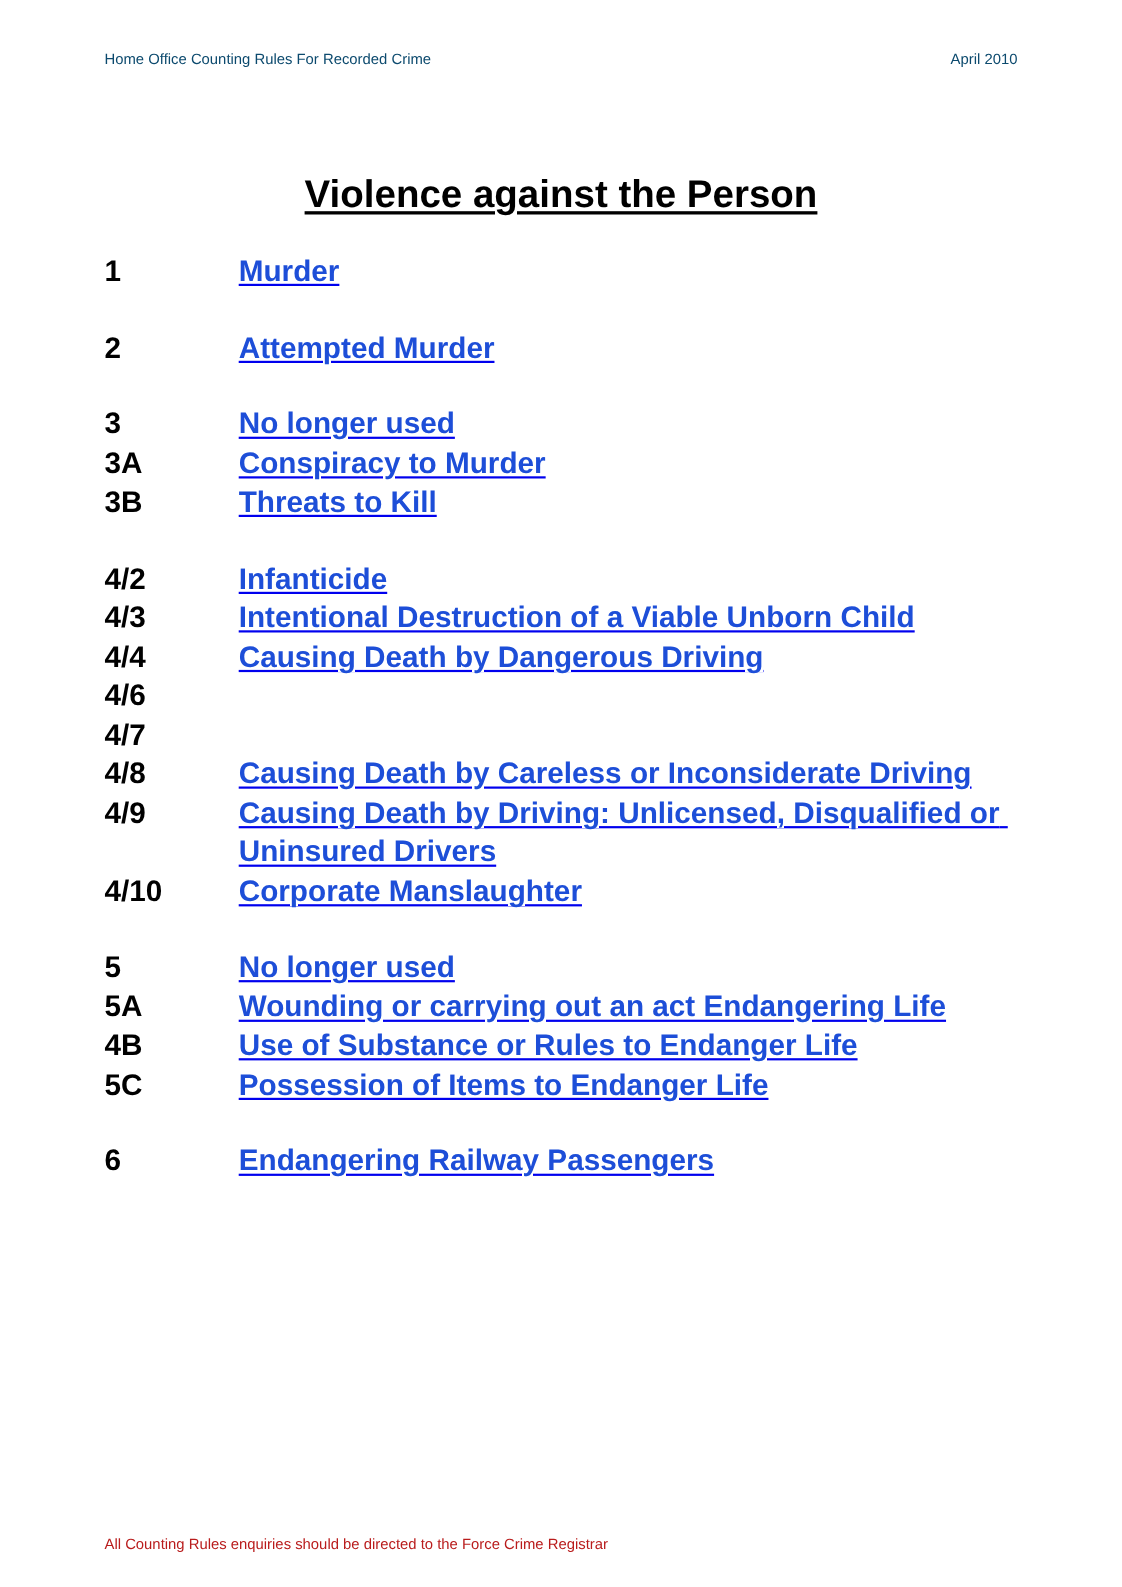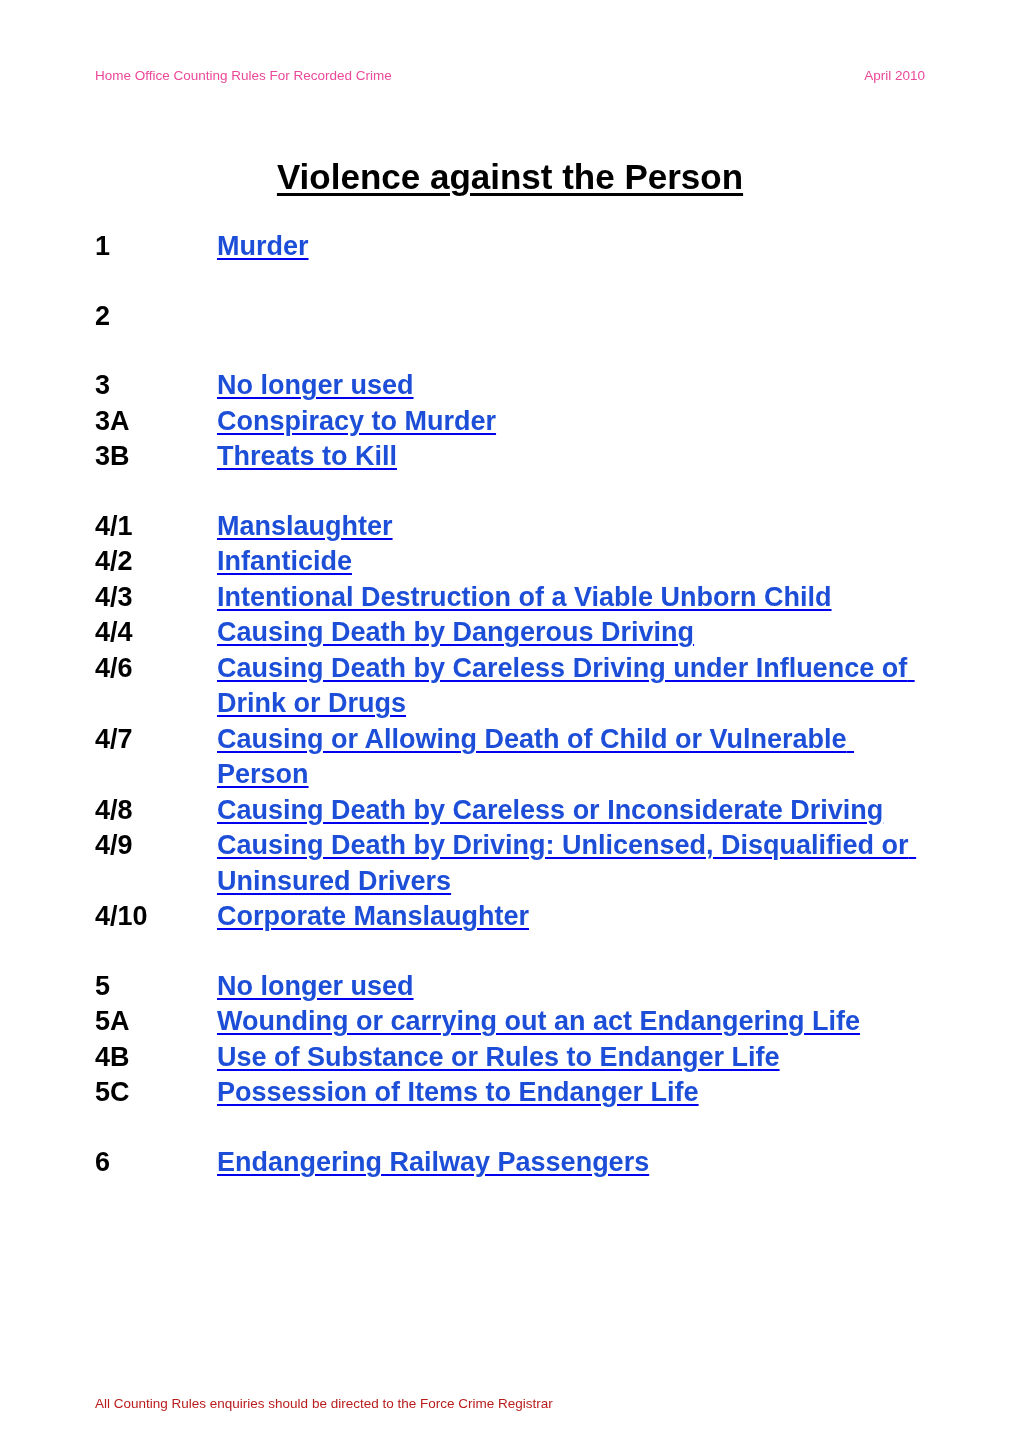--- a/index.html
+++ b/index.html
@@ -20,29 +20,29 @@
     position: absolute;
     inset: 0;
     width: 1020px;
     height: 1443px;
     background: #ffffff;
   }
 
   
   .running-header {
     position: absolute;
-    top: 68px;
+    top: 46px;
     left: 95px;
     right: 95px;
     display: flex;
     justify-content: space-between;
     align-items: baseline;
     font-size: 13.5px;
     line-height: 16px;
-    color: #ec4899;
+    color: #0c4a6e;
     font-weight: normal;
     text-align: right;
   }
   .running-header .hdr-left { white-space: nowrap; }
   .running-header .hdr-right { white-space: nowrap; }
 
   
   .doc-title {
     position: absolute;
     top: 133px;
@@ -127,60 +127,55 @@
   <div class="offence-list">
       <div class="offence-group">
         <div class="offence-row">
           <span class="offence-code">1</span>
           <a class="offence-link">Murder</a>
         </div>
       </div>
       <div class="offence-group">
         <div class="offence-row">
           <span class="offence-code">2</span>
+          <a class="offence-link">Attempted Murder</a>
         </div>
       </div>
       <div class="offence-group">
         <div class="offence-row">
           <span class="offence-code">3</span>
           <a class="offence-link">No longer used</a>
         </div>
         <div class="offence-row">
           <span class="offence-code">3A</span>
           <a class="offence-link">Conspiracy to Murder</a>
         </div>
         <div class="offence-row">
           <span class="offence-code">3B</span>
           <a class="offence-link">Threats to Kill</a>
         </div>
       </div>
       <div class="offence-group">
         <div class="offence-row">
-          <span class="offence-code">4/1</span>
-          <a class="offence-link">Manslaughter</a>
-        </div>
-        <div class="offence-row">
           <span class="offence-code">4/2</span>
           <a class="offence-link">Infanticide</a>
         </div>
         <div class="offence-row">
           <span class="offence-code">4/3</span>
           <a class="offence-link">Intentional Destruction of a Viable Unborn Child</a>
         </div>
         <div class="offence-row">
           <span class="offence-code">4/4</span>
           <a class="offence-link">Causing Death by Dangerous Driving</a>
         </div>
         <div class="offence-row">
           <span class="offence-code">4/6</span>
-          <a class="offence-link">Causing Death by Careless Driving under Influence of Drink or Drugs</a>
         </div>
         <div class="offence-row">
           <span class="offence-code">4/7</span>
-          <a class="offence-link">Causing or Allowing Death of Child or Vulnerable Person</a>
         </div>
         <div class="offence-row">
           <span class="offence-code">4/8</span>
           <a class="offence-link">Causing Death by Careless or Inconsiderate Driving</a>
         </div>
         <div class="offence-row">
           <span class="offence-code">4/9</span>
           <a class="offence-link">Causing Death by Driving: Unlicensed, Disqualified or Uninsured Drivers</a>
         </div>
         <div class="offence-row">

